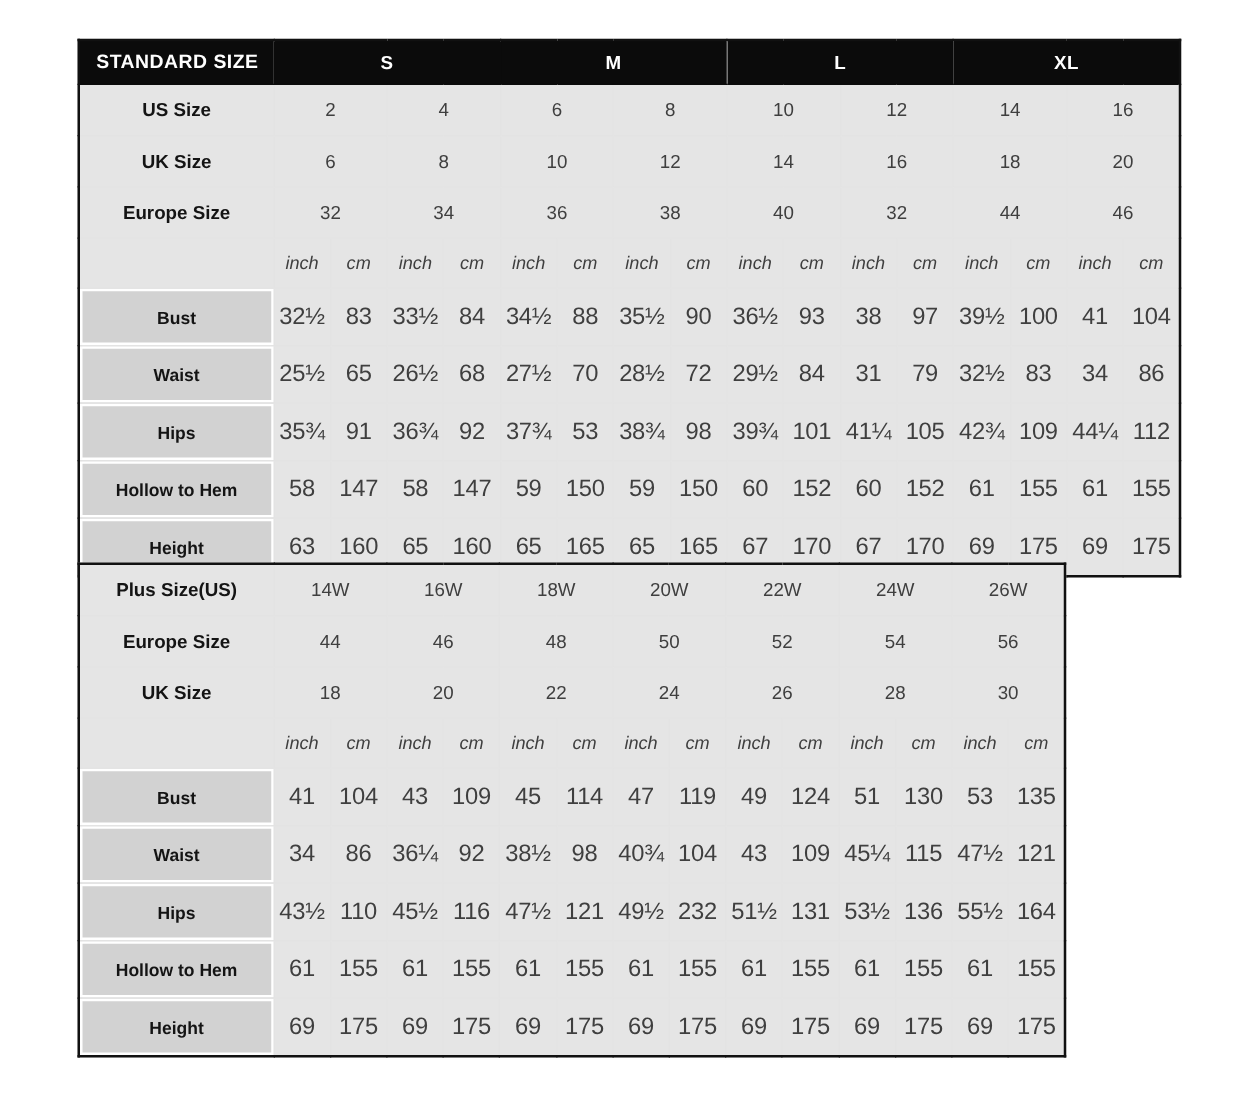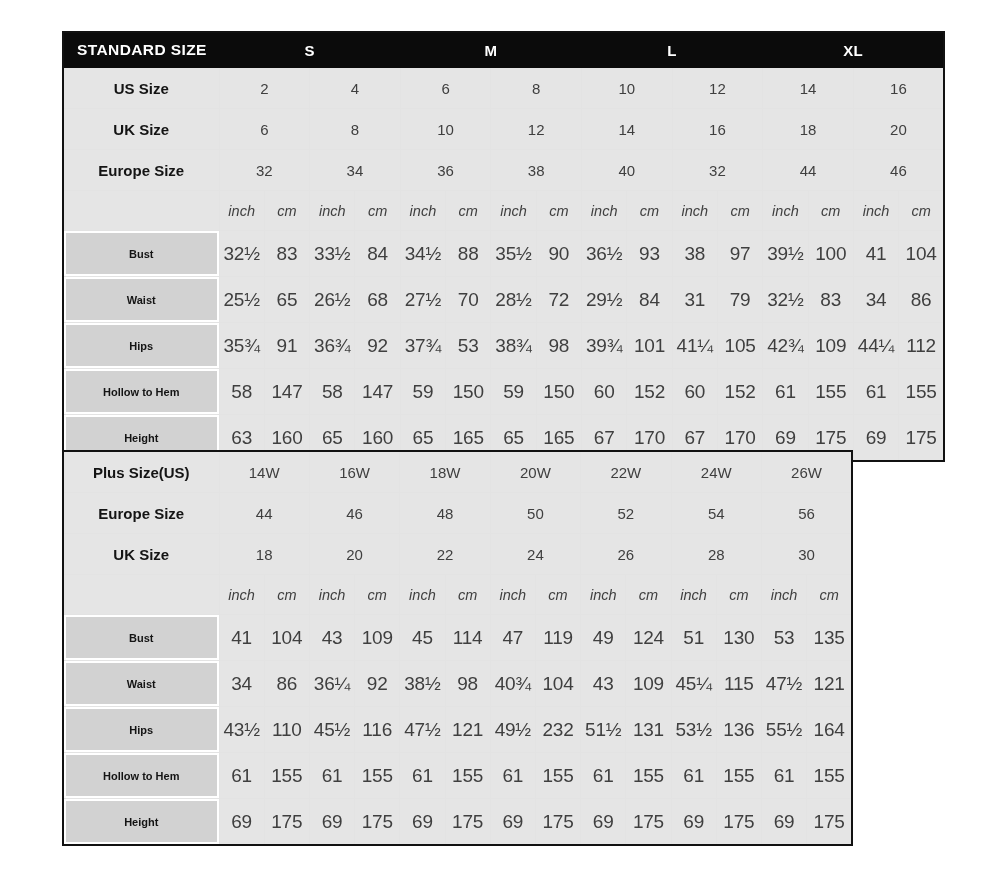--- a/index.html
+++ b/index.html
@@ -52,21 +52,21 @@
     padding-left:13px;
     color:var(--band-text,#ffffff);
     font-size:15.5px;
   }
   tr.row-size td{height:40px;font-size:15px;}
   tr.row-units td{height:39px;font-size:14.5px;font-style:italic;}
   tr.row-measure td{height:45px;font-size:19px;letter-spacing:-0.2px;}
   tr.row-measure td.label-cell{
     background:var(--label-bg,#d2d2d2);
     box-shadow:inset 0 0 0 2px #ffffff;
-    font-size:11px;
+    font-size:14px;
     letter-spacing:0;
   }
 </style>
 </head>
 <body>
 
 <div class="sheet">
   <table id="table-standard">
       <colgroup>
         <col class="label-col">

